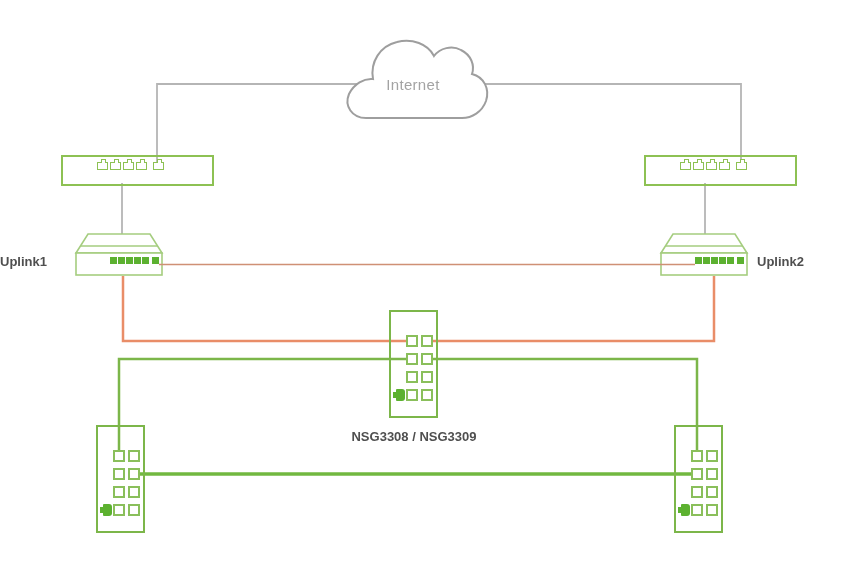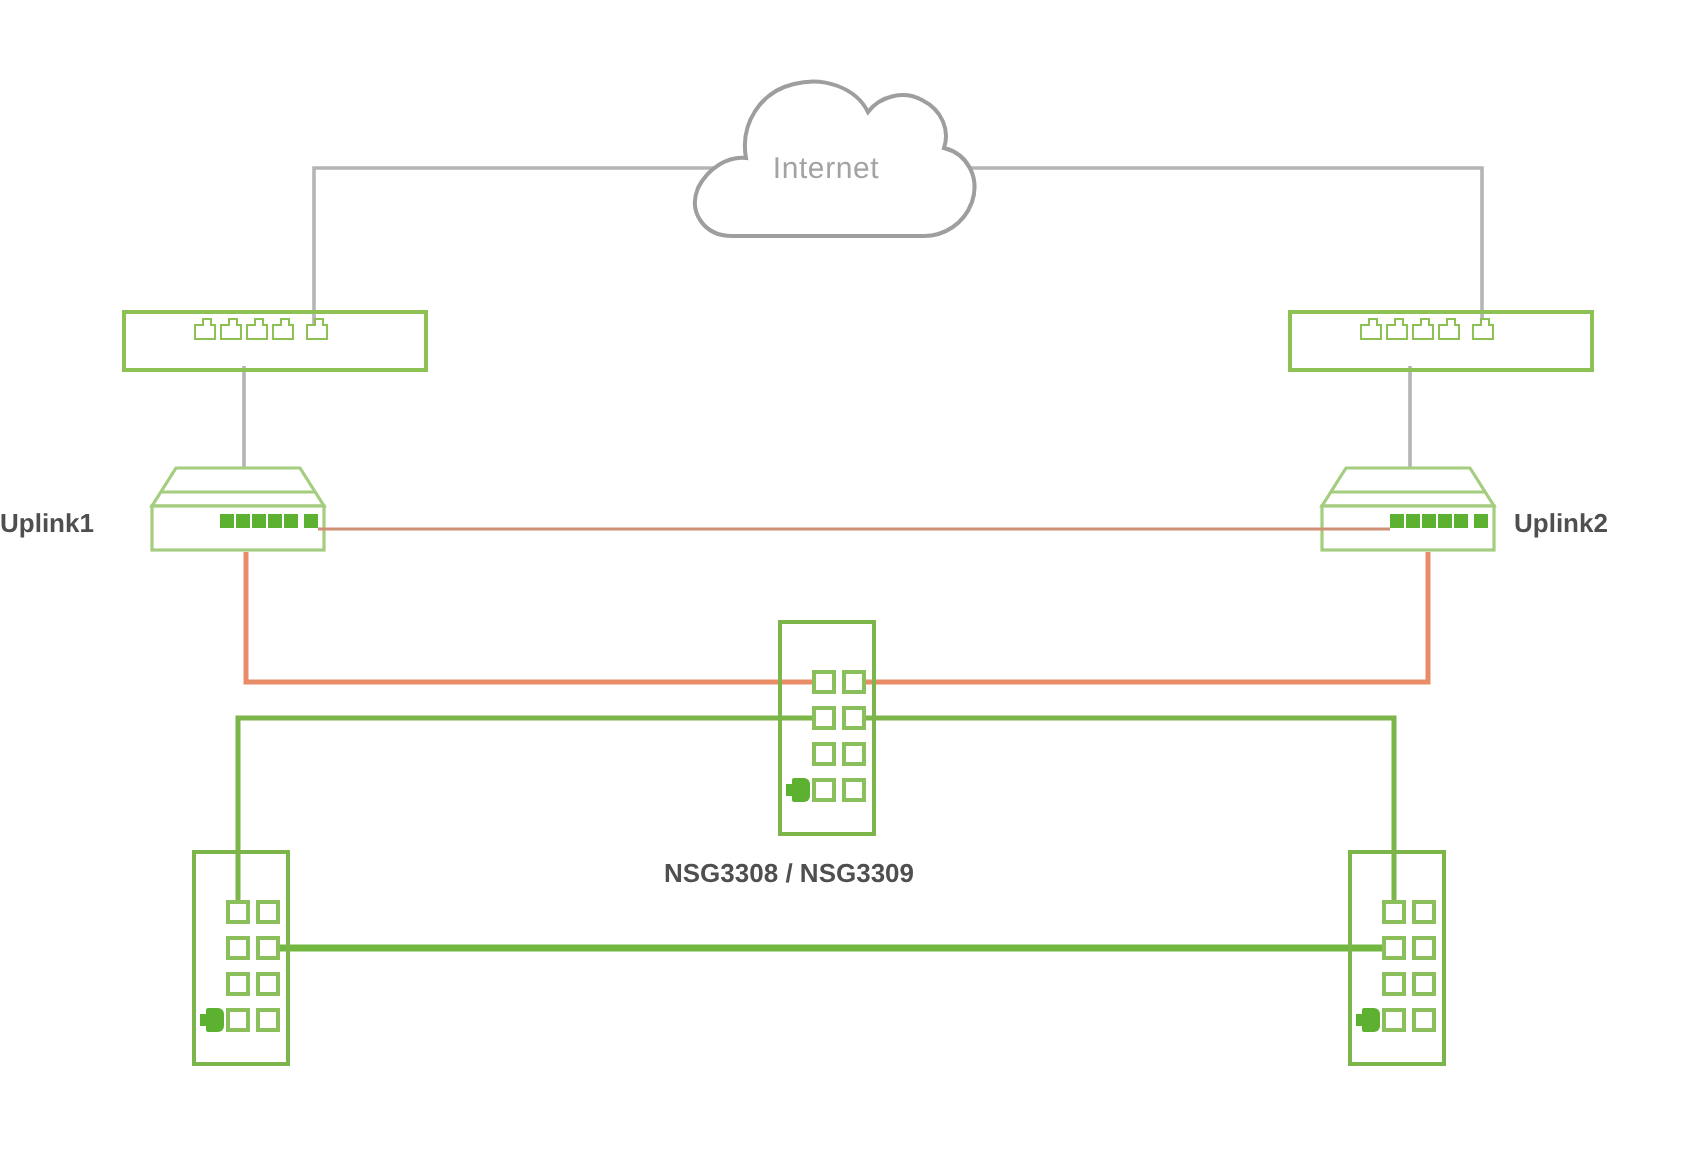--- a/index.html
+++ b/index.html
@@ -29,21 +29,21 @@
   .panel{position:absolute;width:45px;height:104px;border:2px solid #7cb64a;background:transparent;}
   .panel .ports{position:absolute;left:15px;top:23px;display:grid;grid-template-columns:12px 12px;gap:6px 3px;}
   .pp{box-sizing:border-box;width:12px;height:12px;border:2px solid #8abf5b;background:#fff;}
   .console{position:absolute;left:5px;top:77px;width:9px;height:12px;background:#5cb130;border-radius:1px 3px 3px 1px;}
   .console::before{content:"";position:absolute;left:-3px;top:3px;width:3px;height:6px;background:#5cb130;}
   
   #internet-label{position:absolute;left:363px;top:76px;width:100px;text-align:center;
     color:#a3a3a3;font-size:15px;font-weight:400;letter-spacing:.3px;z-index:4;}
   #uplink1-label{left:0;top:254px;width:62px;text-align:left;}
   #uplink2-label{left:757px;top:254px;width:100px;text-align:left;}
-  #nsg-label{left:332px;top:429px;width:200px;text-align:left;}
+  #nsg-label{left:314px;top:429px;width:200px;text-align:center;}
 </style>
 </head>
 <body>
 
 <div id="canvas">
 
   <svg id="underlay" width="854" height="575" viewBox="0 0 854 575">
 
     <polyline points="365,84 157,84 157,163" fill="none" stroke="#b5b5b5" stroke-width="1.8"></polyline>
     <polyline points="470,84 741,84 741,163" fill="none" stroke="#b5b5b5" stroke-width="1.8"></polyline>

